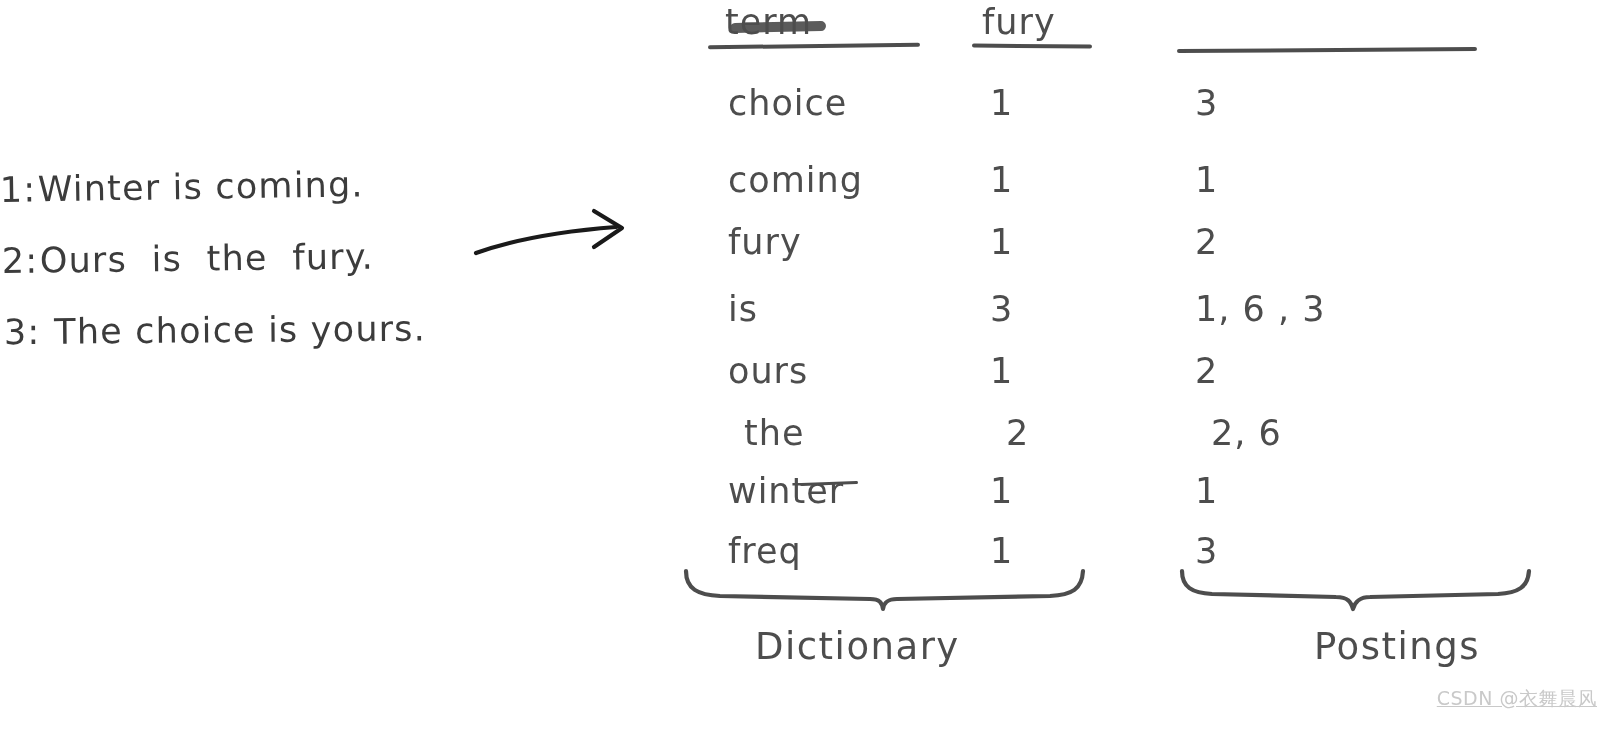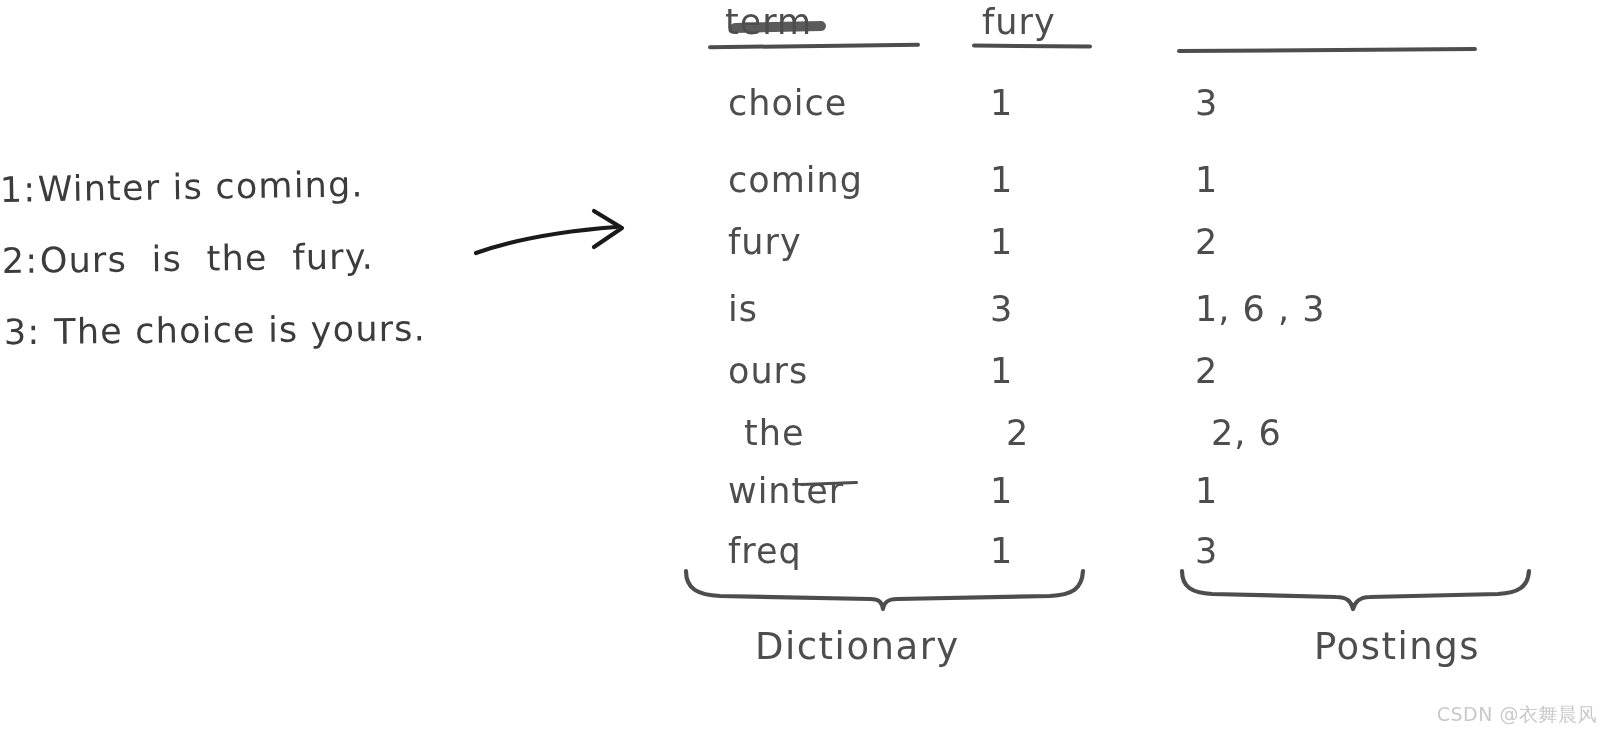--- a/index.html
+++ b/index.html
@@ -140,26 +140,27 @@
     font-family: "DejaVu Sans", sans-serif;
     font-size: 37px;
     letter-spacing: 1.5px;
     white-space: pre;
   }
 
   
   .watermark {
     position: absolute;
     right: 10px;
-    bottom: 8px;
+    bottom: 24px;
     color: #c9c9c9;
     font-family: "DejaVu Sans", sans-serif;
     font-size: 19px;
     letter-spacing: 0.5px;
     white-space: pre;
+    text-decoration: underline;
   }
 </style>
 </head>
 <body>
 
 <div id="canvas">
 
   <div class="doc-list">
 
     <div class="doc-line l1">

